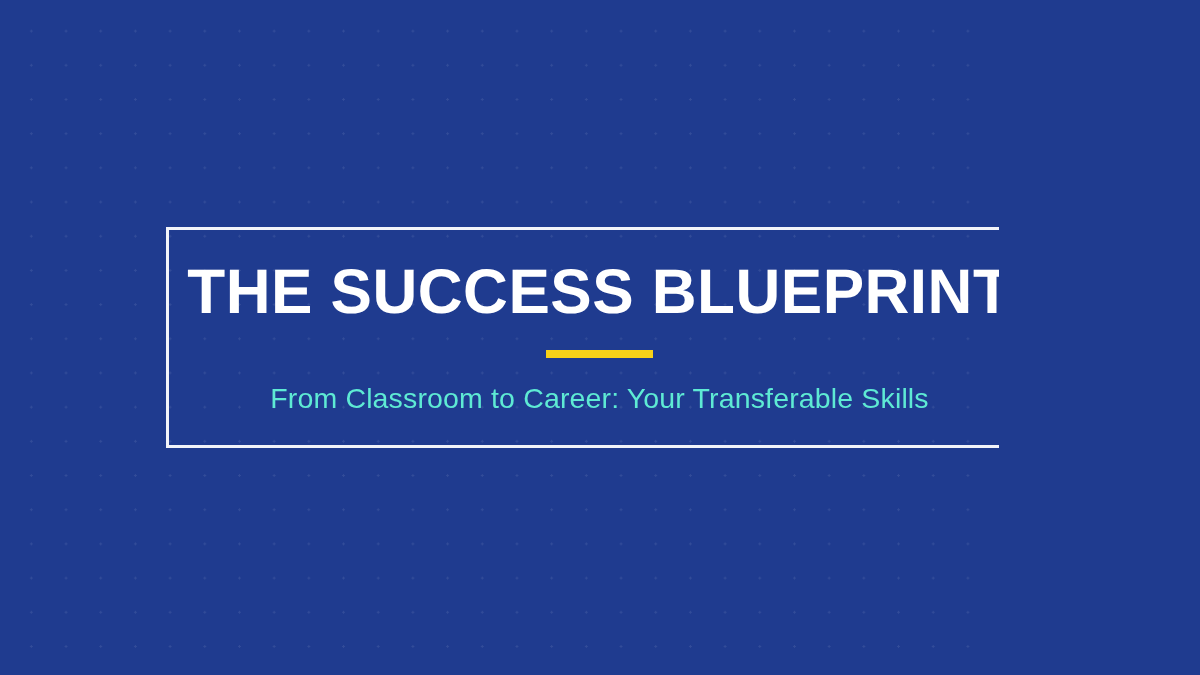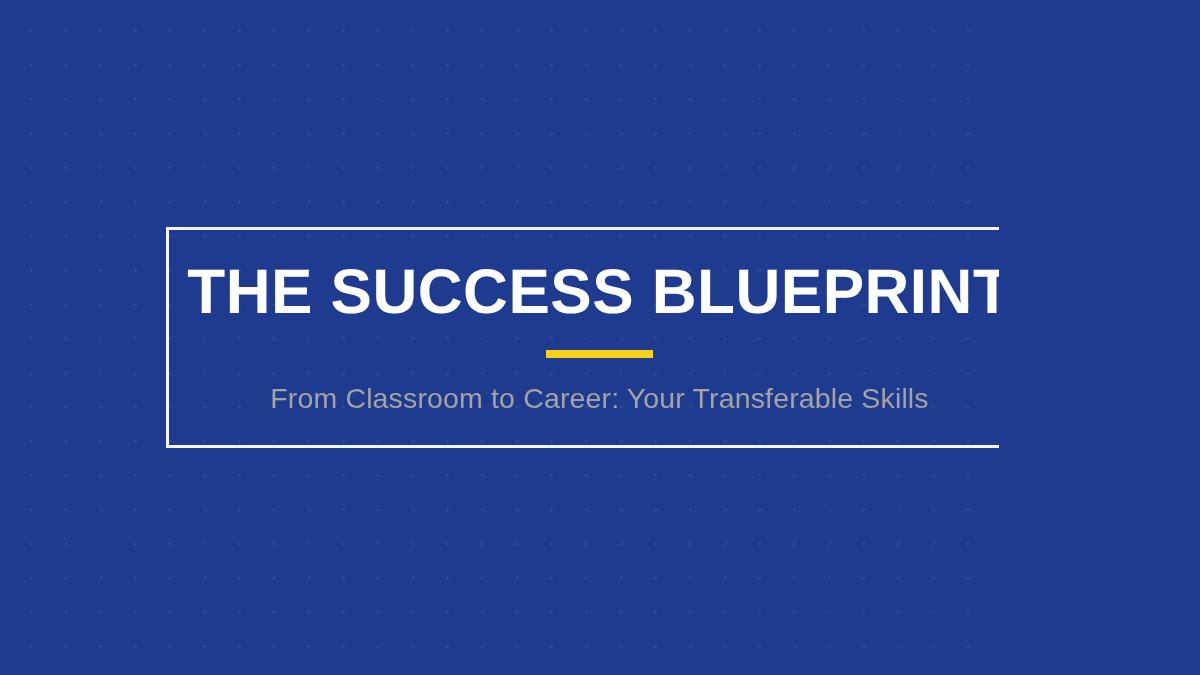--- a/index.html
+++ b/index.html
@@ -82,21 +82,21 @@
   .divider {
     width: 107px;
     height: 8px;
     background: #f8d218;
     margin: 26px 0 24px 0;
     flex: none;
   }
 
   .subtitle {
     margin: 0;
-    color: #a3a3a3;
+    color: #5eead4;
     font-family: "Liberation Sans", sans-serif;
     font-size: 28.5px;
     font-weight: 300;
     line-height: 1.15;
     letter-spacing: 0.15px;
     text-align: center;
     white-space: nowrap;
   }
 </style>
 </head>

